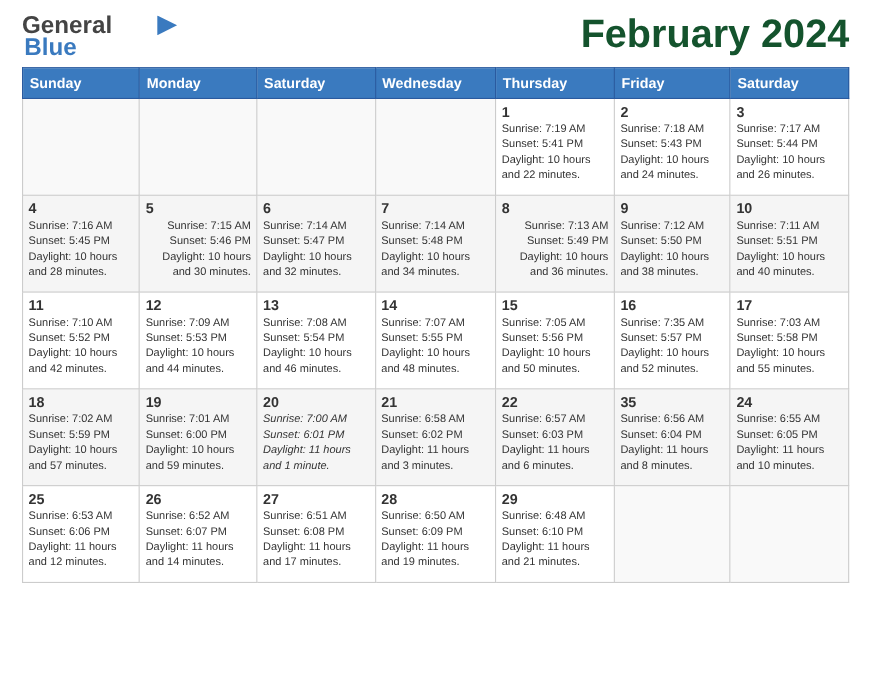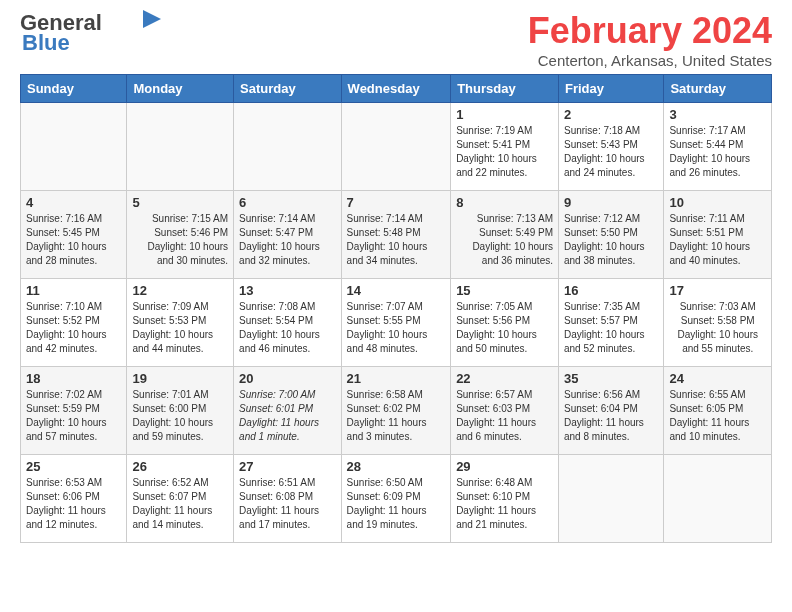--- a/index.html
+++ b/index.html
@@ -1,21 +1,21 @@
 <!DOCTYPE html>
 <html><head>
   <meta charset="utf-8">
   <style>
     * { box-sizing: border-box; margin: 0; padding: 0; }
     body { font-family: Arial, sans-serif; background: #fff; width: 792px; height: 612px; overflow: hidden; }
     
     .header { padding: 10px 20px 5px 20px; display: flex; align-items: flex-start; justify-content: space-between; }
     
     .title-section { text-align: right; }
-    .month-title { font-size: 36px; font-weight: bold; color: #ef4444; text-align: right; }
+    .month-title { font-size: 36px; font-weight: bold; color: #14532d; text-align: right; }
     .location { font-size: 15px; color: #555; }
     
     .calendar { width: 100%; border-collapse: collapse; margin: 0 10px; width: calc(100% - 20px); margin: 0 auto; }
     
     .calendar th {
       background-color: #3a7abf;
       color: white;
       text-align: left;
       padding: 6px 6px;
       font-size: 13px;
@@ -43,32 +43,31 @@
     .calendar-wrapper { padding: 0 10px 10px 10px; }
     
     .logo-wrapper { display: flex; align-items: center; }
   </style>
 </head>
 <body>
 
 <div class="header">
   <div class="logo-wrapper">
     <div style="display:flex; flex-direction:column; align-items:flex-start;">
-      <div style="display:flex; align-items:flex-start;gap:36px;">
+      <div style="display:flex; align-items:center;gap:36px;">
         <span style="font-size:22px; font-weight:bold; color:#444;">General</span>
         <svg width="22" height="18" viewBox="0 0 22 18" style="margin-left:3px;">
           <polygon points="2,0 20,9 2,18" fill="#3a7abf"></polygon>
         </svg>
       </div>
       <span style="font-size:22px; font-weight:bold; color:#3a7abf; margin-top:-6px; margin-left:2px;">Blue</span>
     </div>
   </div>
   <div class="title-section">
     <div class="month-title">February 2024</div>
-    <div class="location">Centerton, Arkansas, United States</div>
   </div>
 </div>
 
 <div class="calendar-wrapper">
   <table class="calendar">
     <thead>
       <tr>
         <th>Sunday</th>
         <th>Monday</th>
         <th>Saturday</th>
@@ -195,21 +194,21 @@
           </td>
           <td>
             <span class="day-number">16</span>
             <div class="day-info" style="white-space: pre-line;">Sunrise: 7:35 AM
 Sunset: 5:57 PM
 Daylight: 10 hours
 and 52 minutes.</div>
           </td>
           <td>
             <span class="day-number">17</span>
-            <div class="day-info" style="white-space: pre-line; text-align: center;">Sunrise: 7:03 AM
+            <div class="day-info" style="white-space: pre-line;">Sunrise: 7:03 AM
 Sunset: 5:58 PM
 Daylight: 10 hours
 and 55 minutes.</div>
           </td>
         </tr>
         <tr>
           <td>
             <span class="day-number">18</span>
             <div class="day-info" style="white-space: pre-line;">Sunrise: 7:02 AM
 Sunset: 5:59 PM

